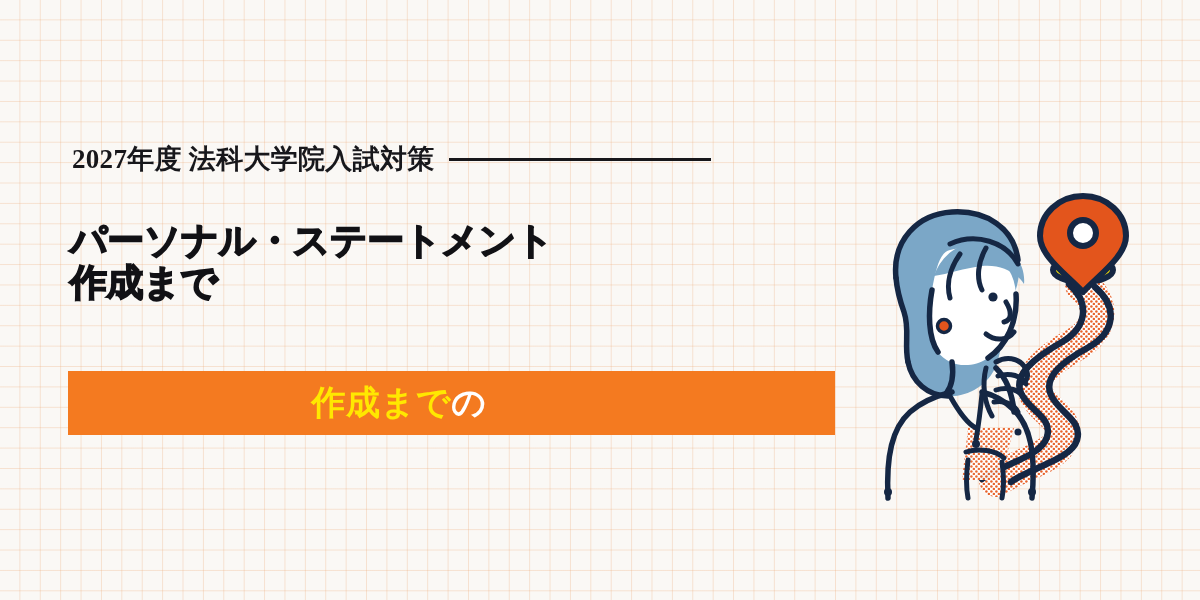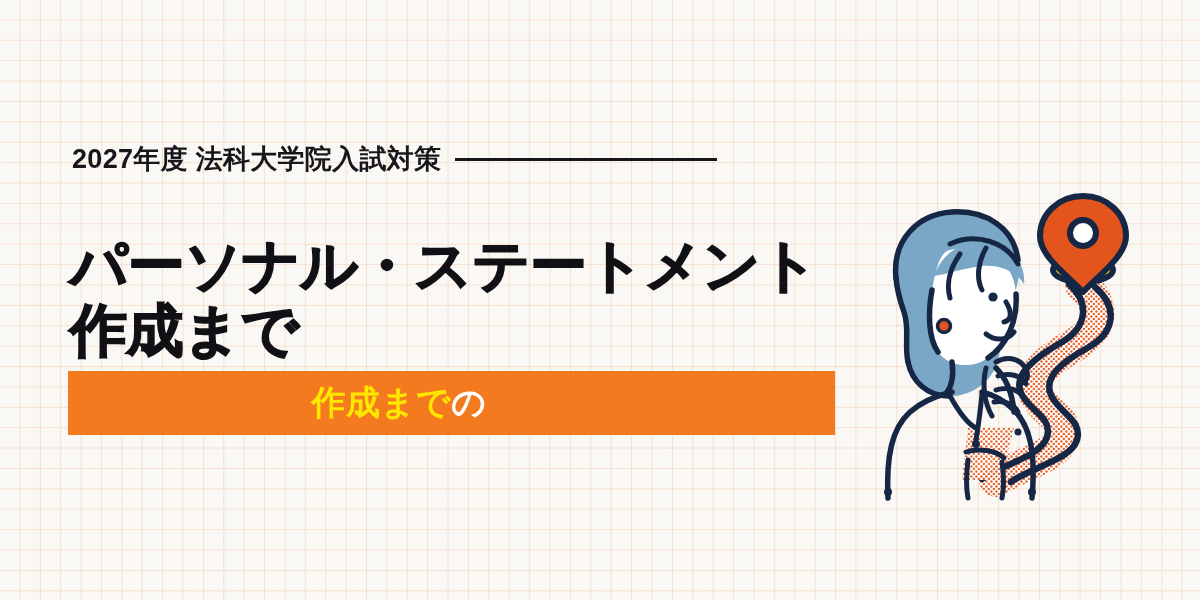--- a/index.html
+++ b/index.html
@@ -37,34 +37,35 @@
     align-items: center;
     gap: 14px;
     white-space: nowrap;
   }
   .eyebrow-text {
     font-size: 27px;
     font-weight: 700;
     color: #17171b;
     letter-spacing: 0.3px;
     line-height: 1;
+    font-family: Liberation Serif, serif;
   }
   .eyebrow-rule {
     display: block;
     width: 262px;
     height: 3px;
     background: #17171b;
   }
 
   
   .headline {
     position: absolute;
     left: 70px;
     top: 195px;
-    font-size: 57px;
+    font-size: 37px;
     font-weight: 900;
     color: #111115;
     line-height: 1.14;
     letter-spacing: -0.5px;
     white-space: nowrap;
     -webkit-text-stroke: 1.6px #111115;
   }
   .headline .line2 { display: block; }
 
   

